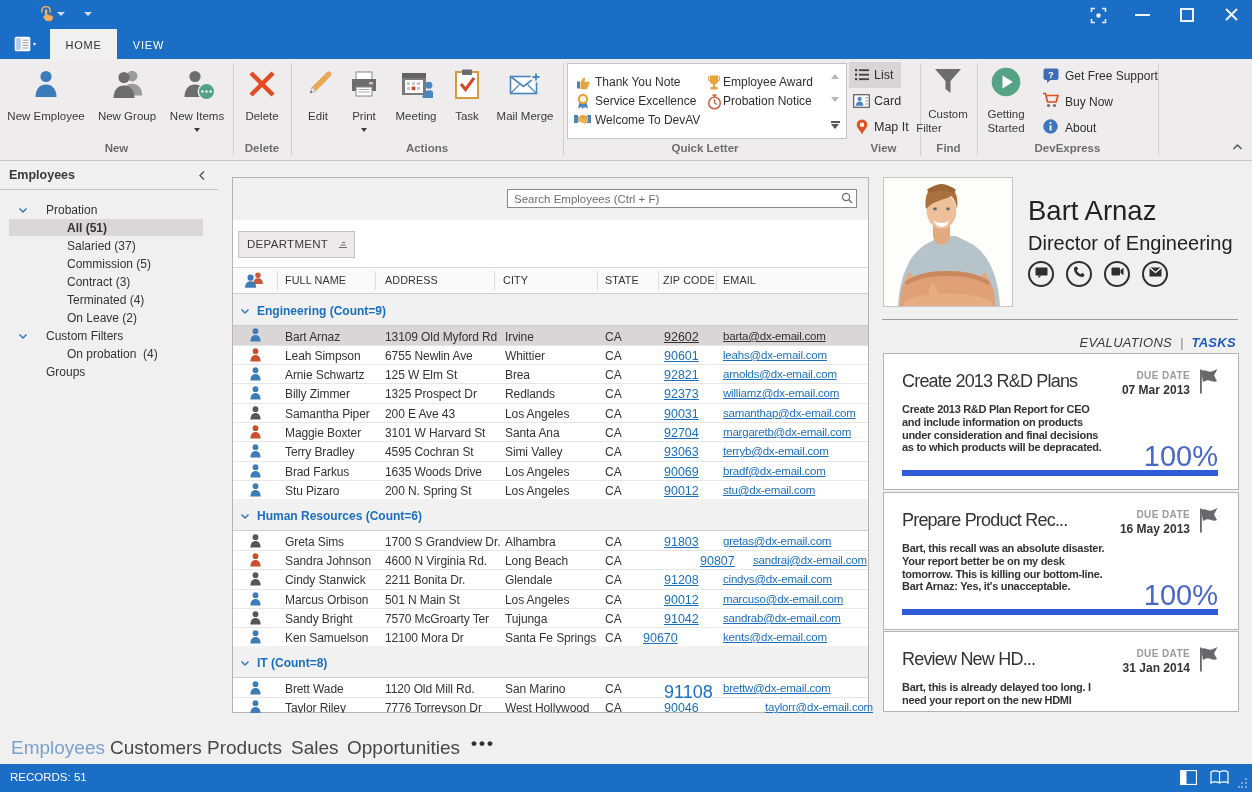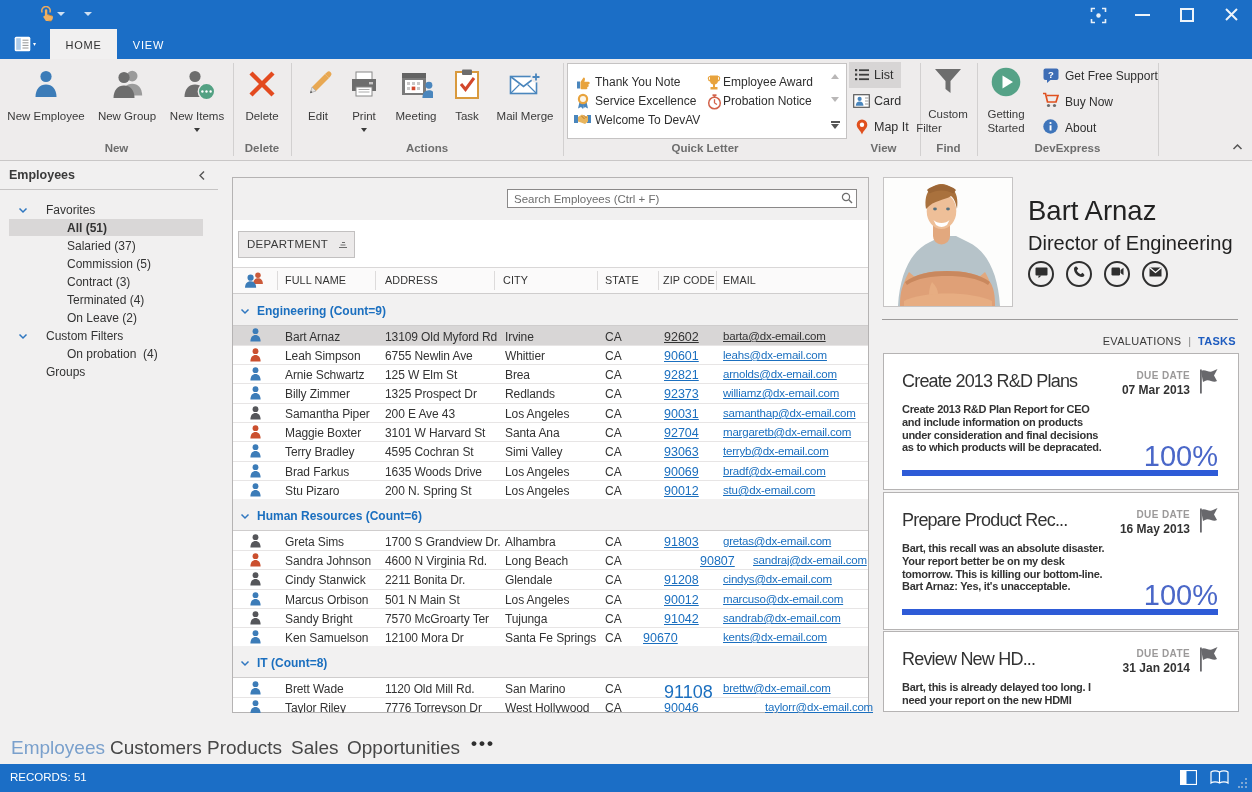--- a/index.html
+++ b/index.html
@@ -228,21 +228,21 @@
 <rect x="6.6" y="6.3" width="1.9" height="5.2" fill="#fff"></rect>
       <circle cx="7.5" cy="4" r="1.1" fill="#fff"></circle>
 </svg>
 <div class="a tx" style="left:1065px;top:121px;color:#2f2f2f;font-size:12px;">About</div>
 <div class="a tx" style="left:9px;top:168px;color:#3a3a3a;font-size:12.5px;font-weight:bold;">Employees</div>
 <svg class="a" style="left:198px;top:170px;" width="8" height="11" viewBox="0 0 8 11">
       <path d="M6 1.5 L2 5.5 L6 9.5" fill="none" stroke="#555" stroke-width="1.4"></path>
     </svg>
 <div class="a" style="left:0px;top:189px;width:218px;height:1px;background:#c6c4c4;"></div>
 <div class="a" style="left:9px;top:219px;width:194px;height:17px;background:#d9d7d7;"></div>
-<div class="a tx" style="left:46px;top:203px;color:#333;font-size:12px;font-weight:normal;">Favorites</div>
+<div class="a tx" style="left:46px;top:203px;color:#333;font-size:12px;font-weight:normal;">Probation</div>
 <svg class="a" style="left:18px;top:207px;" width="10" height="7" viewBox="0 0 10 7">
       <path d="M1.5 1.5 L5 5 L8.5 1.5" fill="none" stroke="#2f77c0" stroke-width="1.5"></path>
     </svg>
 <div class="a tx" style="left:67px;top:221px;color:#333;font-size:12px;font-weight:bold;">All (51)</div>
 <div class="a tx" style="left:67px;top:239px;color:#333;font-size:12px;font-weight:normal;">Salaried (37)</div>
 <div class="a tx" style="left:67px;top:257px;color:#333;font-size:12px;font-weight:normal;">Commission (5)</div>
 <div class="a tx" style="left:67px;top:275px;color:#333;font-size:12px;font-weight:normal;">Contract (3)</div>
 <div class="a tx" style="left:67px;top:293px;color:#333;font-size:12px;font-weight:normal;">Terminated (4)</div>
 <div class="a tx" style="left:67px;top:311px;color:#333;font-size:12px;font-weight:normal;">On Leave (2)</div>
 <div class="a tx" style="left:46px;top:329px;color:#333;font-size:12px;font-weight:normal;">Custom Filters</div>
@@ -524,21 +524,21 @@
 <svg class="a" style="left:1111px;top:267px;" width="13" height="9" viewBox="0 0 13 9">
       <rect x="0.5" y="0.5" width="8.5" height="8" rx="1.2" fill="#2f2f2f"></rect>
       <path d="M9.5 3 L12.5 0.8 v7.4 L9.5 6z" fill="#2f2f2f"></path>
     </svg>
 <div class="a" style="left:1142px;top:261px;width:22px;height:22px;border:2px solid #2f2f2f;border-radius:50%;"></div>
 <svg class="a" style="left:1149px;top:267px;" width="13" height="10" viewBox="0 0 13 10">
       <rect x="0.5" y="0.5" width="12" height="9" fill="#2f2f2f"></rect>
       <path d="M0.5 0.5 L6.5 5.5 L12.5 0.5" fill="none" stroke="#fff" stroke-width="1.2"></path>
     </svg>
 <div class="a" style="left:882px;top:319px;width:356px;height:1px;background:#9d9b9b;"></div>
-<div class="a tx" style="right:16px;top:335px;color:#3a3a3a;font-size:11px;letter-spacing:0.3px;">EVALUATIONS&nbsp; <span style="color:#888;">|</span>&nbsp; <span style="color:#1d5bbf;font-weight:bold;">TASKS</span></div>
+<div class="a tx" style="right:16px;top:335px;color:#3a3a3a;font-size:13px;letter-spacing:0.3px;font-style:italic;">EVALUATIONS&nbsp; <span style="color:#888;">|</span>&nbsp; <span style="color:#1d5bbf;font-weight:bold;">TASKS</span></div>
 <div class="a" style="left:883px;top:353px;width:356px;height:137px;background:#fff;border:1px solid #b5b3b3;box-sizing:border-box;"></div>
 <div class="a tx" style="left:902px;top:371px;color:#333;font-size:18px;letter-spacing:-0.8px;">Create 2013 R&amp;D Plans</div>
 <div class="a tx" style="left:1100px;top:370px;width:90px;text-align:right;color:#9b9999;font-size:10px;font-weight:bold;letter-spacing:0.4px;">DUE DATE</div>
 <div class="a tx" style="left:1100px;top:383px;width:90px;text-align:right;color:#333;font-size:12px;font-weight:bold;">07 Mar 2013</div>
 <svg class="a" style="left:1198px;top:369px;" width="21" height="25" viewBox="0 0 21 25">
 <path d="M3 2 c4-2.5 8 2.5 12 0 l4.5-2 -3.5 6.5 3 5.5 c-4 2.5-8-2.5-12 0l-2 1z" fill="#68686c"></path>
 <rect x="2" y="0.5" width="1.8" height="24" fill="#68686c"></rect>
     </svg>
 <div class="a tx" style="left:902px;top:403px;color:#333;font-size:11px;font-weight:bold;letter-spacing:-0.3px;">Create 2013 R&amp;D Plan Report for CEO</div>
 <div class="a tx" style="left:902px;top:416px;color:#333;font-size:11px;font-weight:bold;letter-spacing:-0.3px;">and include information on products</div>

